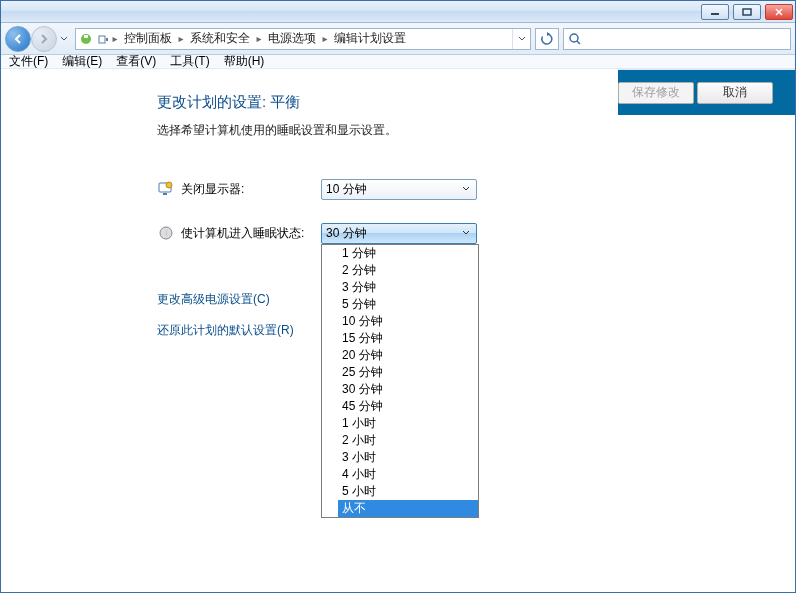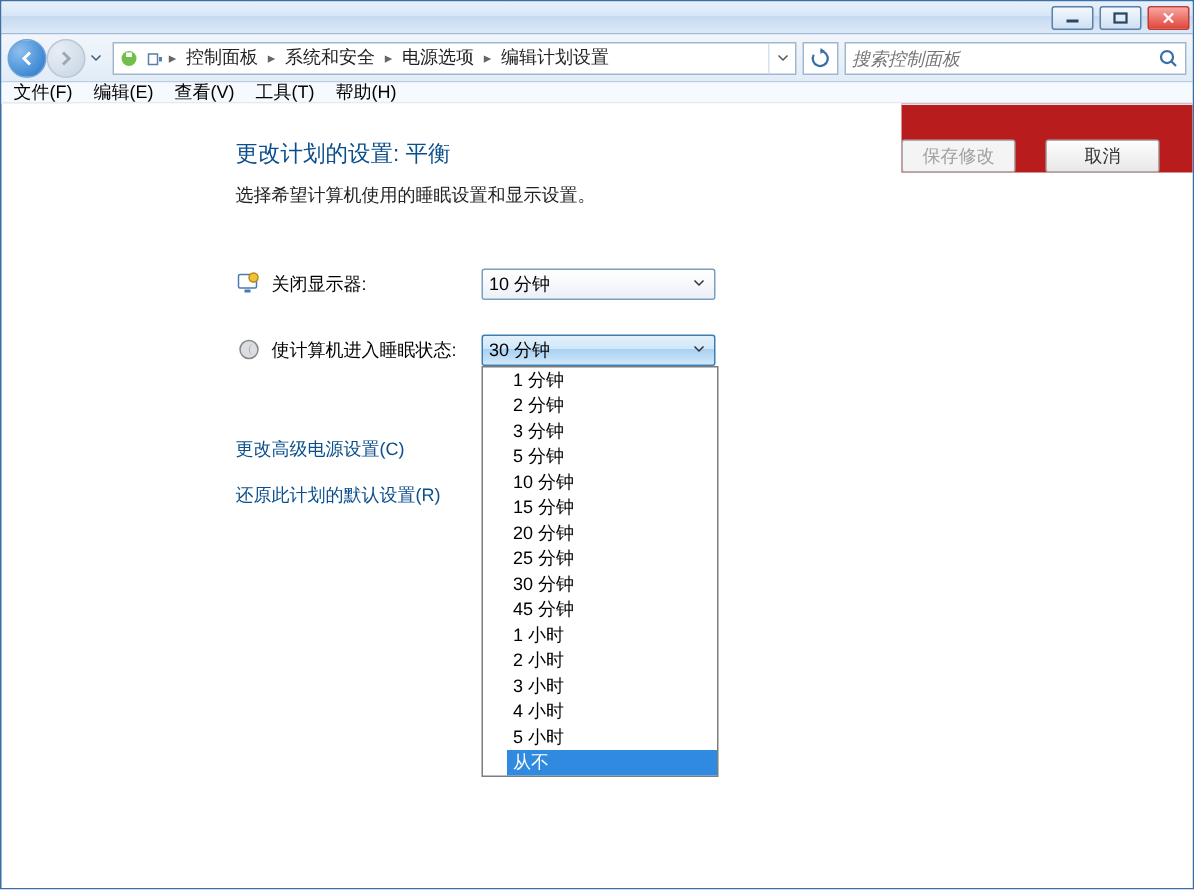--- a/index.html
+++ b/index.html
@@ -57,21 +57,21 @@
 .combo .arrow{ position:absolute; right:2px; top:2px; bottom:2px; width:16px; display:flex; align-items:center; justify-content:center;}
 .combo.active{ border-color:#3c7fb1; background:linear-gradient(to bottom,#e4f1fb 0%, #cfe7fa 45%, #a7d0f2 46%, #d2e8fa 100%); }
 .dropdown-list{ position:absolute; left:-1px; top:20px; width:158px; border:1px solid #7d7d7d; background:#fff; z-index:50;padding-left:16px;}
 .dropdown-list .opt{ height:17px; font-size:12px; padding:0 4px; display:flex; align-items:center; cursor:pointer;}
 .dropdown-list .opt.hl{ background:#2f8ae0; color:#fff;}
 
 .links{ margin-top:46px; }
 .linktext{ font-size:12px; color:#0a4e8c; cursor:pointer; display:block; margin-bottom:14px;}
 
 
-.footer{ height:46px; border-top:1px solid #e0e6ec; background:#b91c1c; display:flex; align-items:flex-end; justify-content:flex-end; padding-right:22px; gap:20px;}
+.footer{ height:46px; border-top:1px solid #e0e6ec; background:#0369a1; display:flex; align-items:center; justify-content:flex-end; padding-right:22px; gap:3px;}
 .btn{ min-width:76px; height:22px; border:1px solid #adadad; background:linear-gradient(to bottom,#fdfdfd,#e8e8e8); font-size:12px; border-radius:2px; cursor:pointer; color:#333;}
 .btn:disabled{ color:#a0a0a0; background:#f4f4f4; cursor:default;}
 </style>
 </head>
 <body>
 
 <div class="window">
 
   <div class="titlebar">
     <div class="titlebar-btn">
@@ -142,21 +142,20 @@
     </div>
 
     <div class="refresh-btn">
       <svg width="14" height="14">
           <path d="M7 2 A5 5 0 1 1 2.5 4.5" fill="none" stroke="#3a6ea5" stroke-width="1.5"></path>
           <path d="M7 0 L7 4 L10 2 Z" fill="#3a6ea5"></path>
         </svg>
     </div>
 
     <div class="searchbox">
-      <input placeholder="搜索控制面板" style="">
       <div class="search-icon">
         <svg width="14" height="14">
             <circle cx="6" cy="6" r="4" fill="none" stroke="#3a6ea5" stroke-width="1.5"></circle>
             <line x1="9" y1="9" x2="12" y2="12" stroke="#3a6ea5" stroke-width="1.5"></line>
           </svg>
       </div>
     </div>
   </div>
 
   <div class="menubar">

